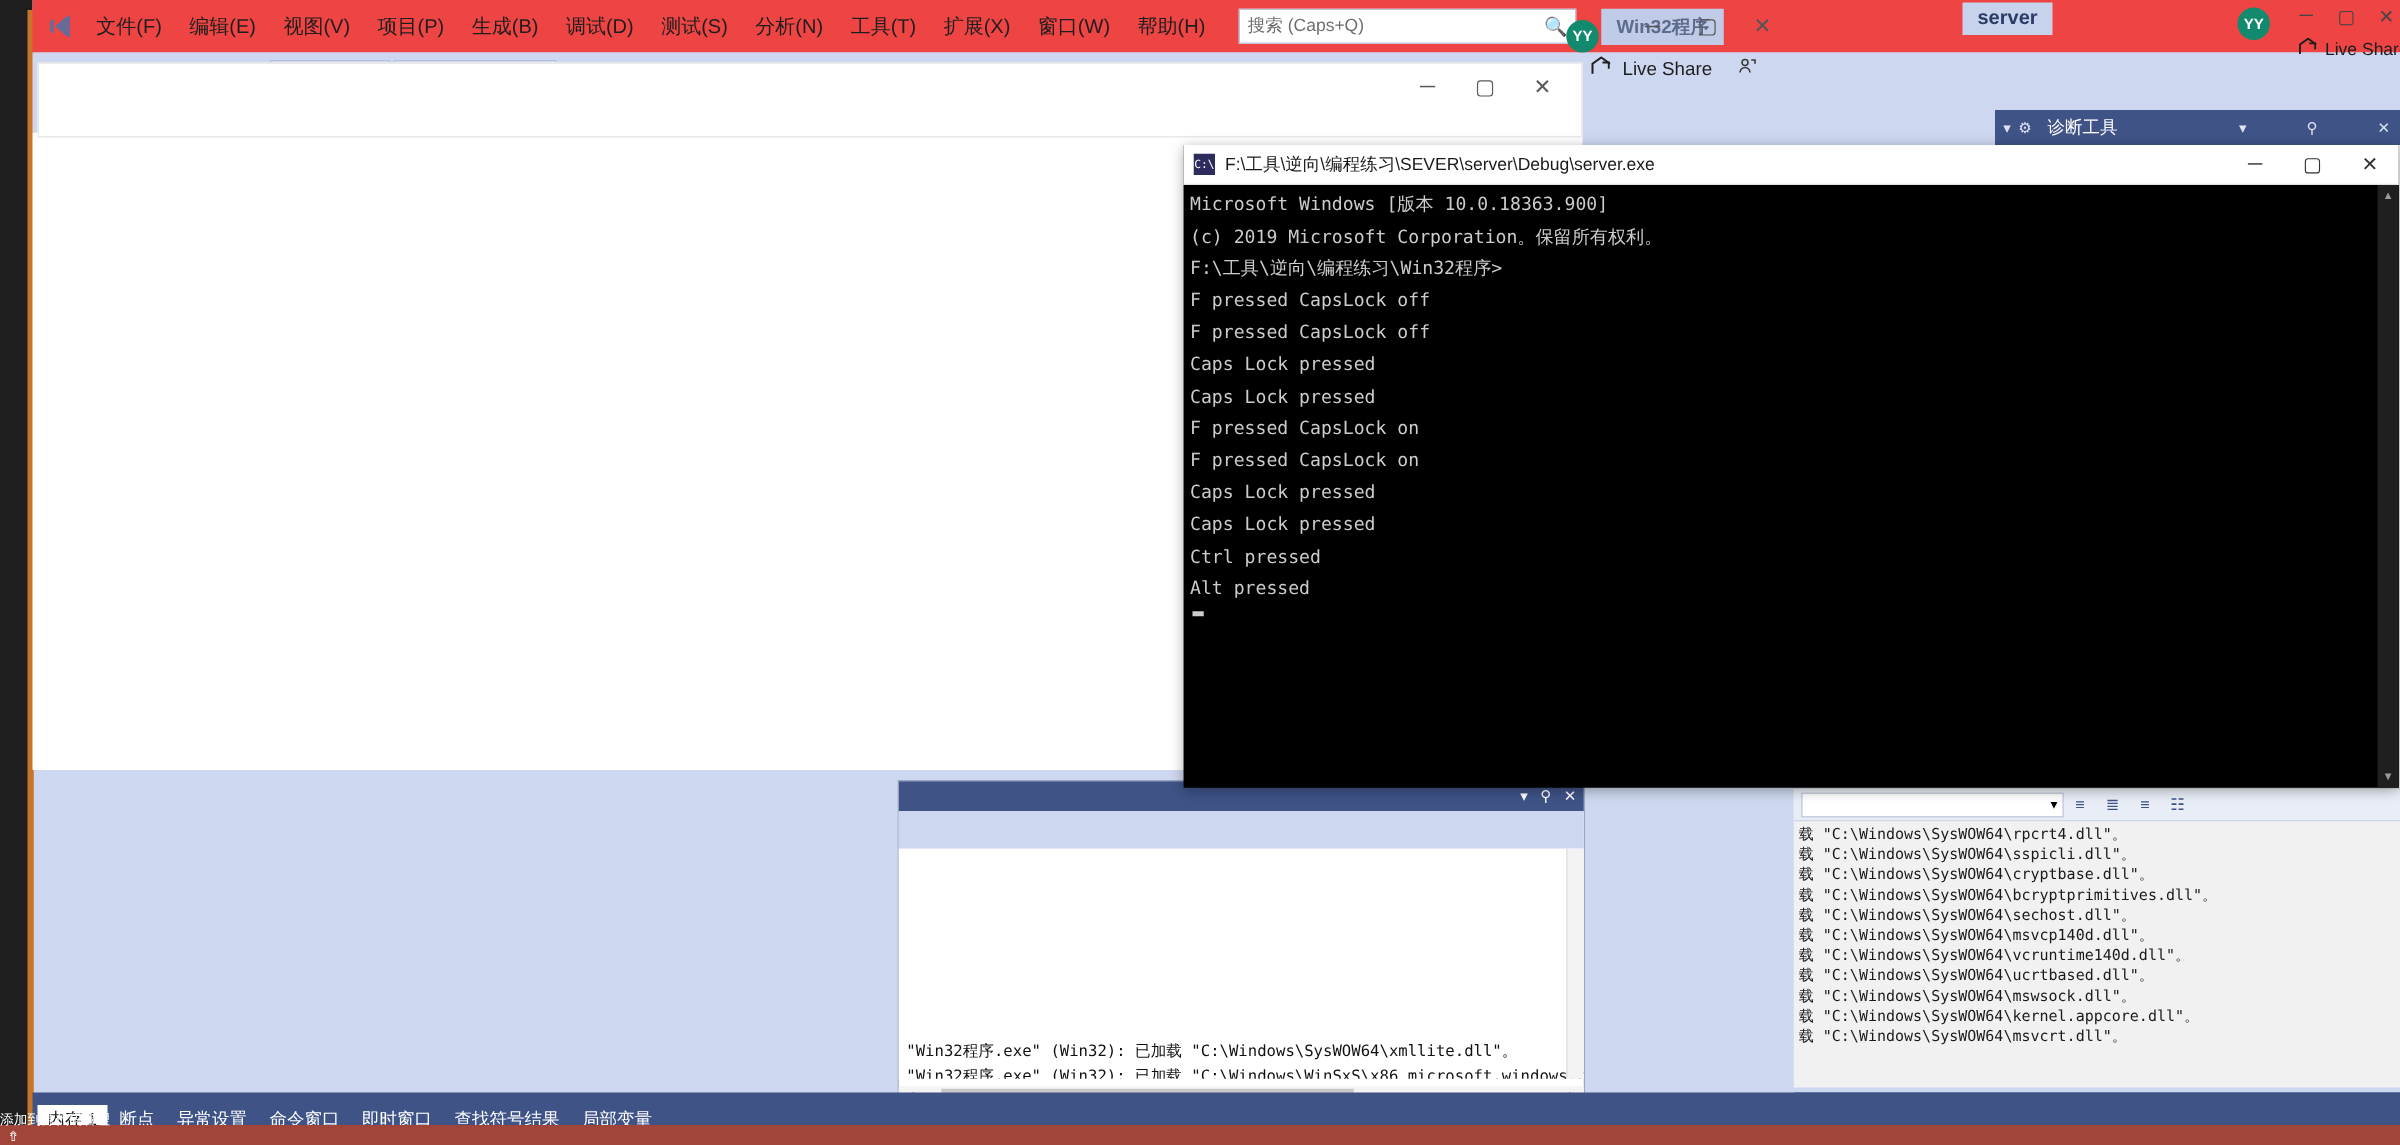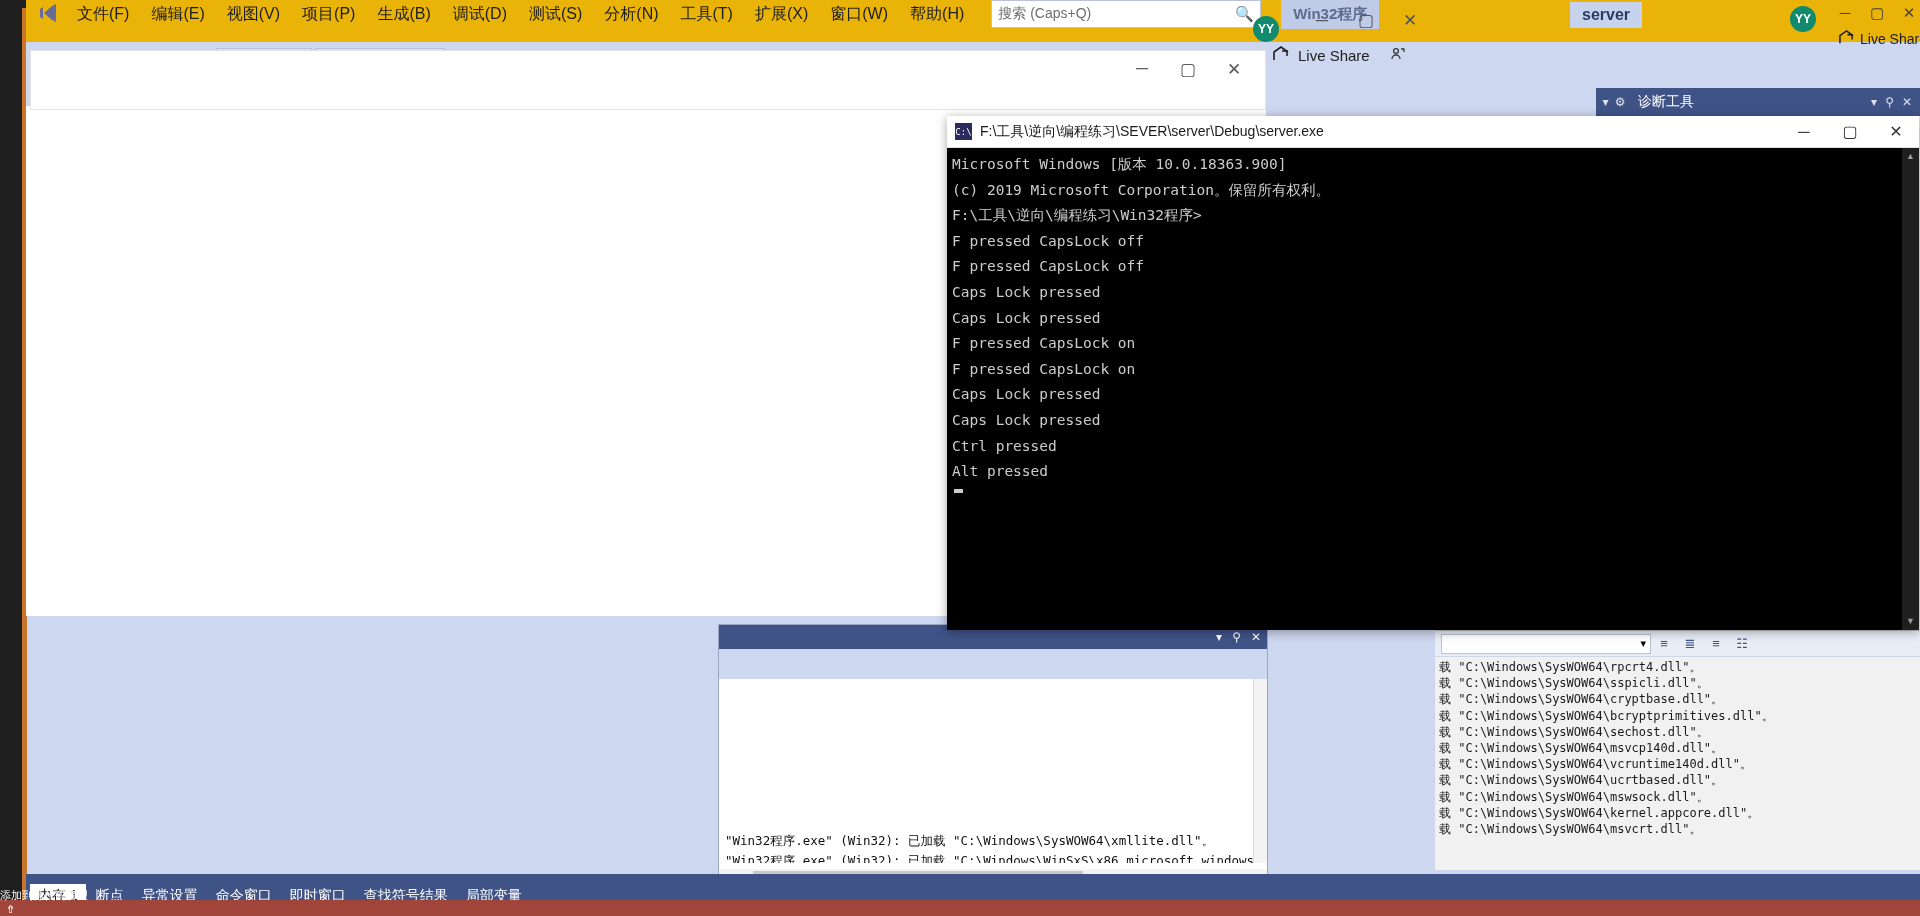--- a/index.html
+++ b/index.html
@@ -23,22 +23,22 @@
     background: #1e1e1e;
   }
   .vs-orange-edge {
     position: absolute; left: 22px; top: 8px; width: 5px; height: 902px;
     background: #c8742a;
   }
 
   
   .menubar {
     position: absolute; left: 26px; top: 0; right: 0; height: 42px;
-    background: #eab308;
-    display: flex; align-items: flex-start;
+    background: #ef4444;
+    display: flex; align-items: center;
     padding-left: 6px;
   }
   .vs-logo {
     width: 34px; height: 26px; display: flex; align-items: center; justify-content: center;
     color: #5c5c8a;
   }
   .menu-item {
     font-size: 16px; color: #1e1e1e; padding: 4px 11px; white-space: nowrap;
     font-family: "Liberation Sans", sans-serif;
   }
@@ -108,21 +108,21 @@
 
   .ls-right {
     position: absolute; left: 1838px; top: 30px; font-size: 14px; color:#1e1e1e;
     display:flex; align-items:center; gap:5px; white-space:nowrap;
   }
 
   
   .diag-panel {
     position: absolute; left: 1630px; top: 88px; right: 0; height: 28px;
     background: #3f5387; color: #fff; display:flex; align-items:center;
-    padding: 0 8px; font-size: 14px;
+    padding: 0 8px; font-size: 14px; gap: 40px;
   }
   .diag-title { flex: 1; }
   .diag-ico { margin-left: 8px; font-size: 12px; color:#dde3f2; }
   .diag-body {
     position: absolute; left: 1630px; top: 116px; right: 0; height: 520px;
     background: #f0f0f0; border-left: 1px solid #b9c2d6;
   }
   .diag-chevrons {
     position: absolute; left: 1596px; top: 88px; width: 36px; height:28px;
     background:#3f5387; color:#dde3f2; font-size:12px; display:flex;

